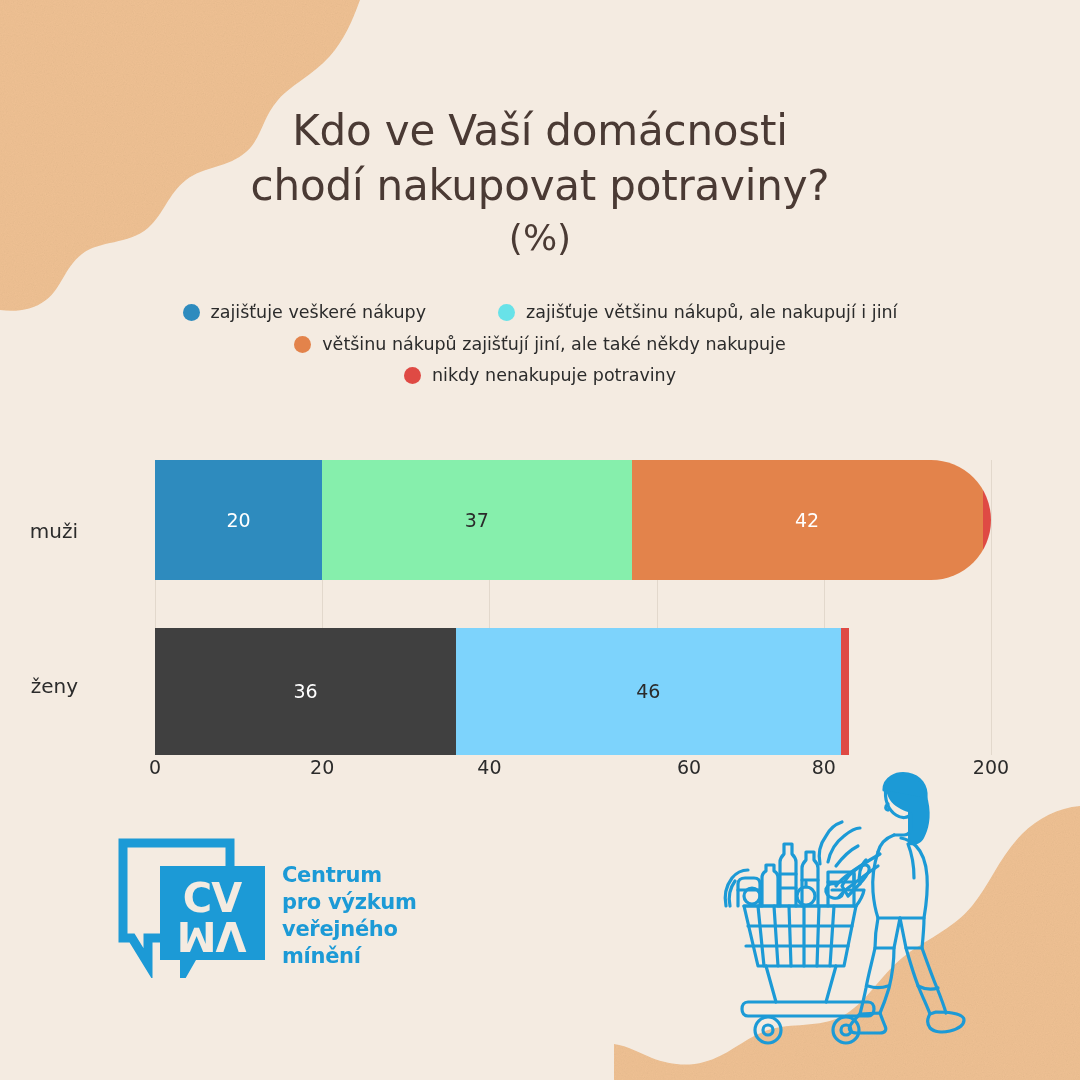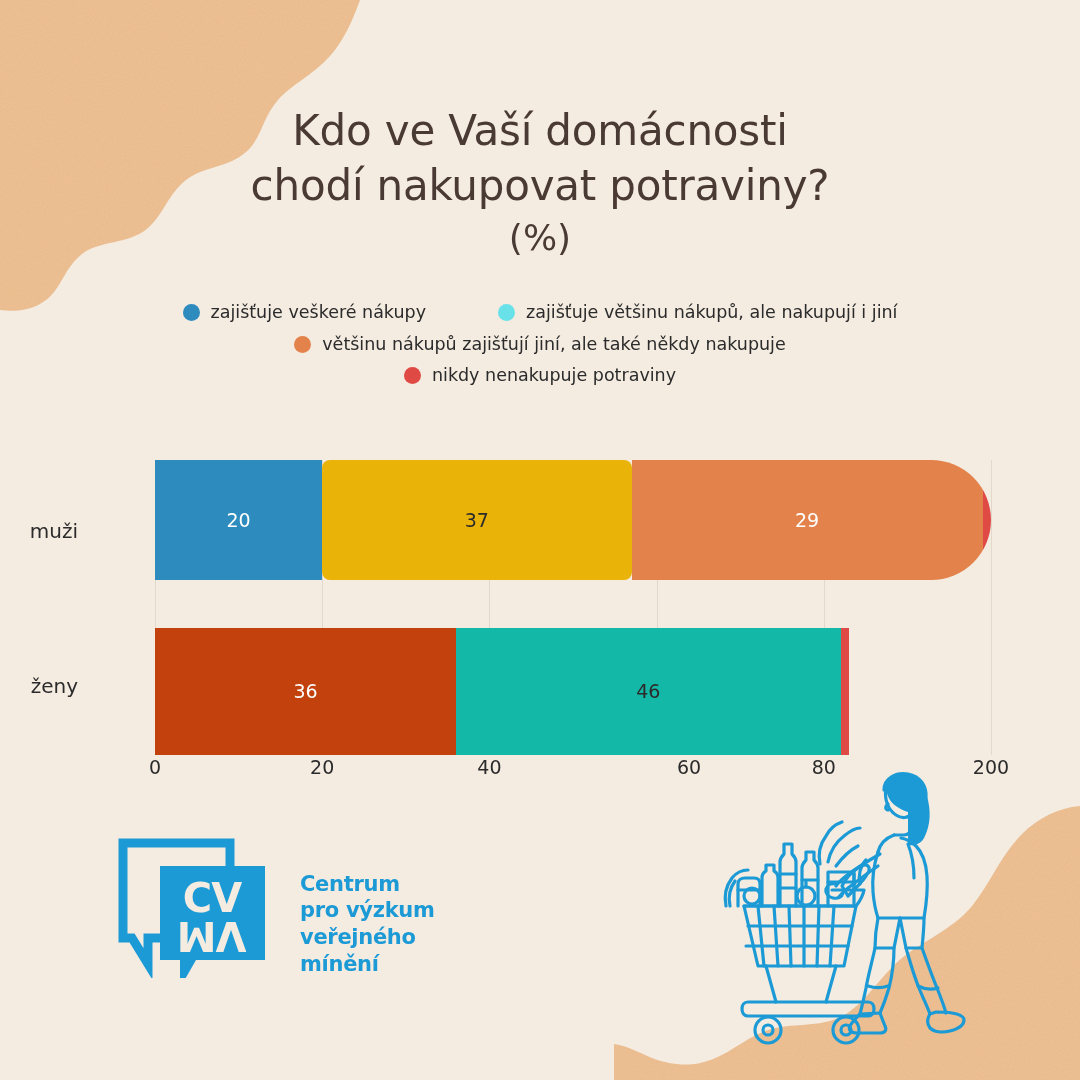--- a/index.html
+++ b/index.html
@@ -178,22 +178,22 @@
 
   
   .logo {
     position: absolute;
     left: 118px;
     top: 838px;
     width: 330px;
     height: 140px;
     z-index: 6;
     display: flex;
-    align-items: flex-end;
-    gap: 30px;
+    align-items: center;
+    gap: 12px;
   }
   .logo-mark { width: 152px; height: 140px; flex: 0 0 auto; }
   .logo-text {
     color: #1C9AD6;
     font-family: "DejaVu Sans", sans-serif;
     font-size: 21px;
     font-weight: 700;
     line-height: 1.28;
     padding-top: 16px;
     letter-spacing: -0.3px;
@@ -294,35 +294,35 @@
           <div class="gridline" style="left: 501.6px;"></div>
           <div class="gridline" style="left: 668.8px;"></div>
           <div class="gridline" style="left: 836px;"></div>
         </div>
       <div id="bars">
           <div class="bar-row row-0">
             <div class="bar-track" style="width: 836px;">
               <div class="seg" style="background: rgb(46, 139, 190); width: 20%;">
                 <span class="seg-value" style="color: rgb(255, 255, 255);">20</span>
               </div>
-              <div class="seg cyan" style="background: #eab308; width: 37%; border-radius: 8px;">
+              <div class="seg cyan" style="background: #86efac; width: 37%;">
                 <span class="seg-value" style="color: rgb(43, 43, 43);">37</span>
               </div>
               <div class="seg" style="background: rgb(227, 131, 75); width: 42%;">
-                <span class="seg-value" style="color: rgb(255, 255, 255);">29</span>
+                <span class="seg-value" style="color: rgb(255, 255, 255);">42</span>
               </div>
               <div class="seg" style="background: rgb(223, 74, 68); width: 1%;"></div>
             </div>
           </div>
           <div class="bar-row row-1">
             <div class="bar-track" style="width: 836px;">
-              <div class="seg" style="background: #c2410c; width: 36%;">
+              <div class="seg" style="background: #404040; width: 36%;">
                 <span class="seg-value" style="color: rgb(255, 255, 255);">36</span>
               </div>
-              <div class="seg cyan" style="background: #14b8a6; width: 46%;">
+              <div class="seg cyan" style="background: #7dd3fc; width: 46%;">
                 <span class="seg-value" style="color: rgb(43, 43, 43);">46</span>
               </div>
               <div class="seg" style="background: rgb(223, 74, 68); width: 1%;"></div>
             </div>
           </div>
         </div>
     </div>
 
     <div id="cat-labels">
         <div class="cat-label c0">muži</div>

